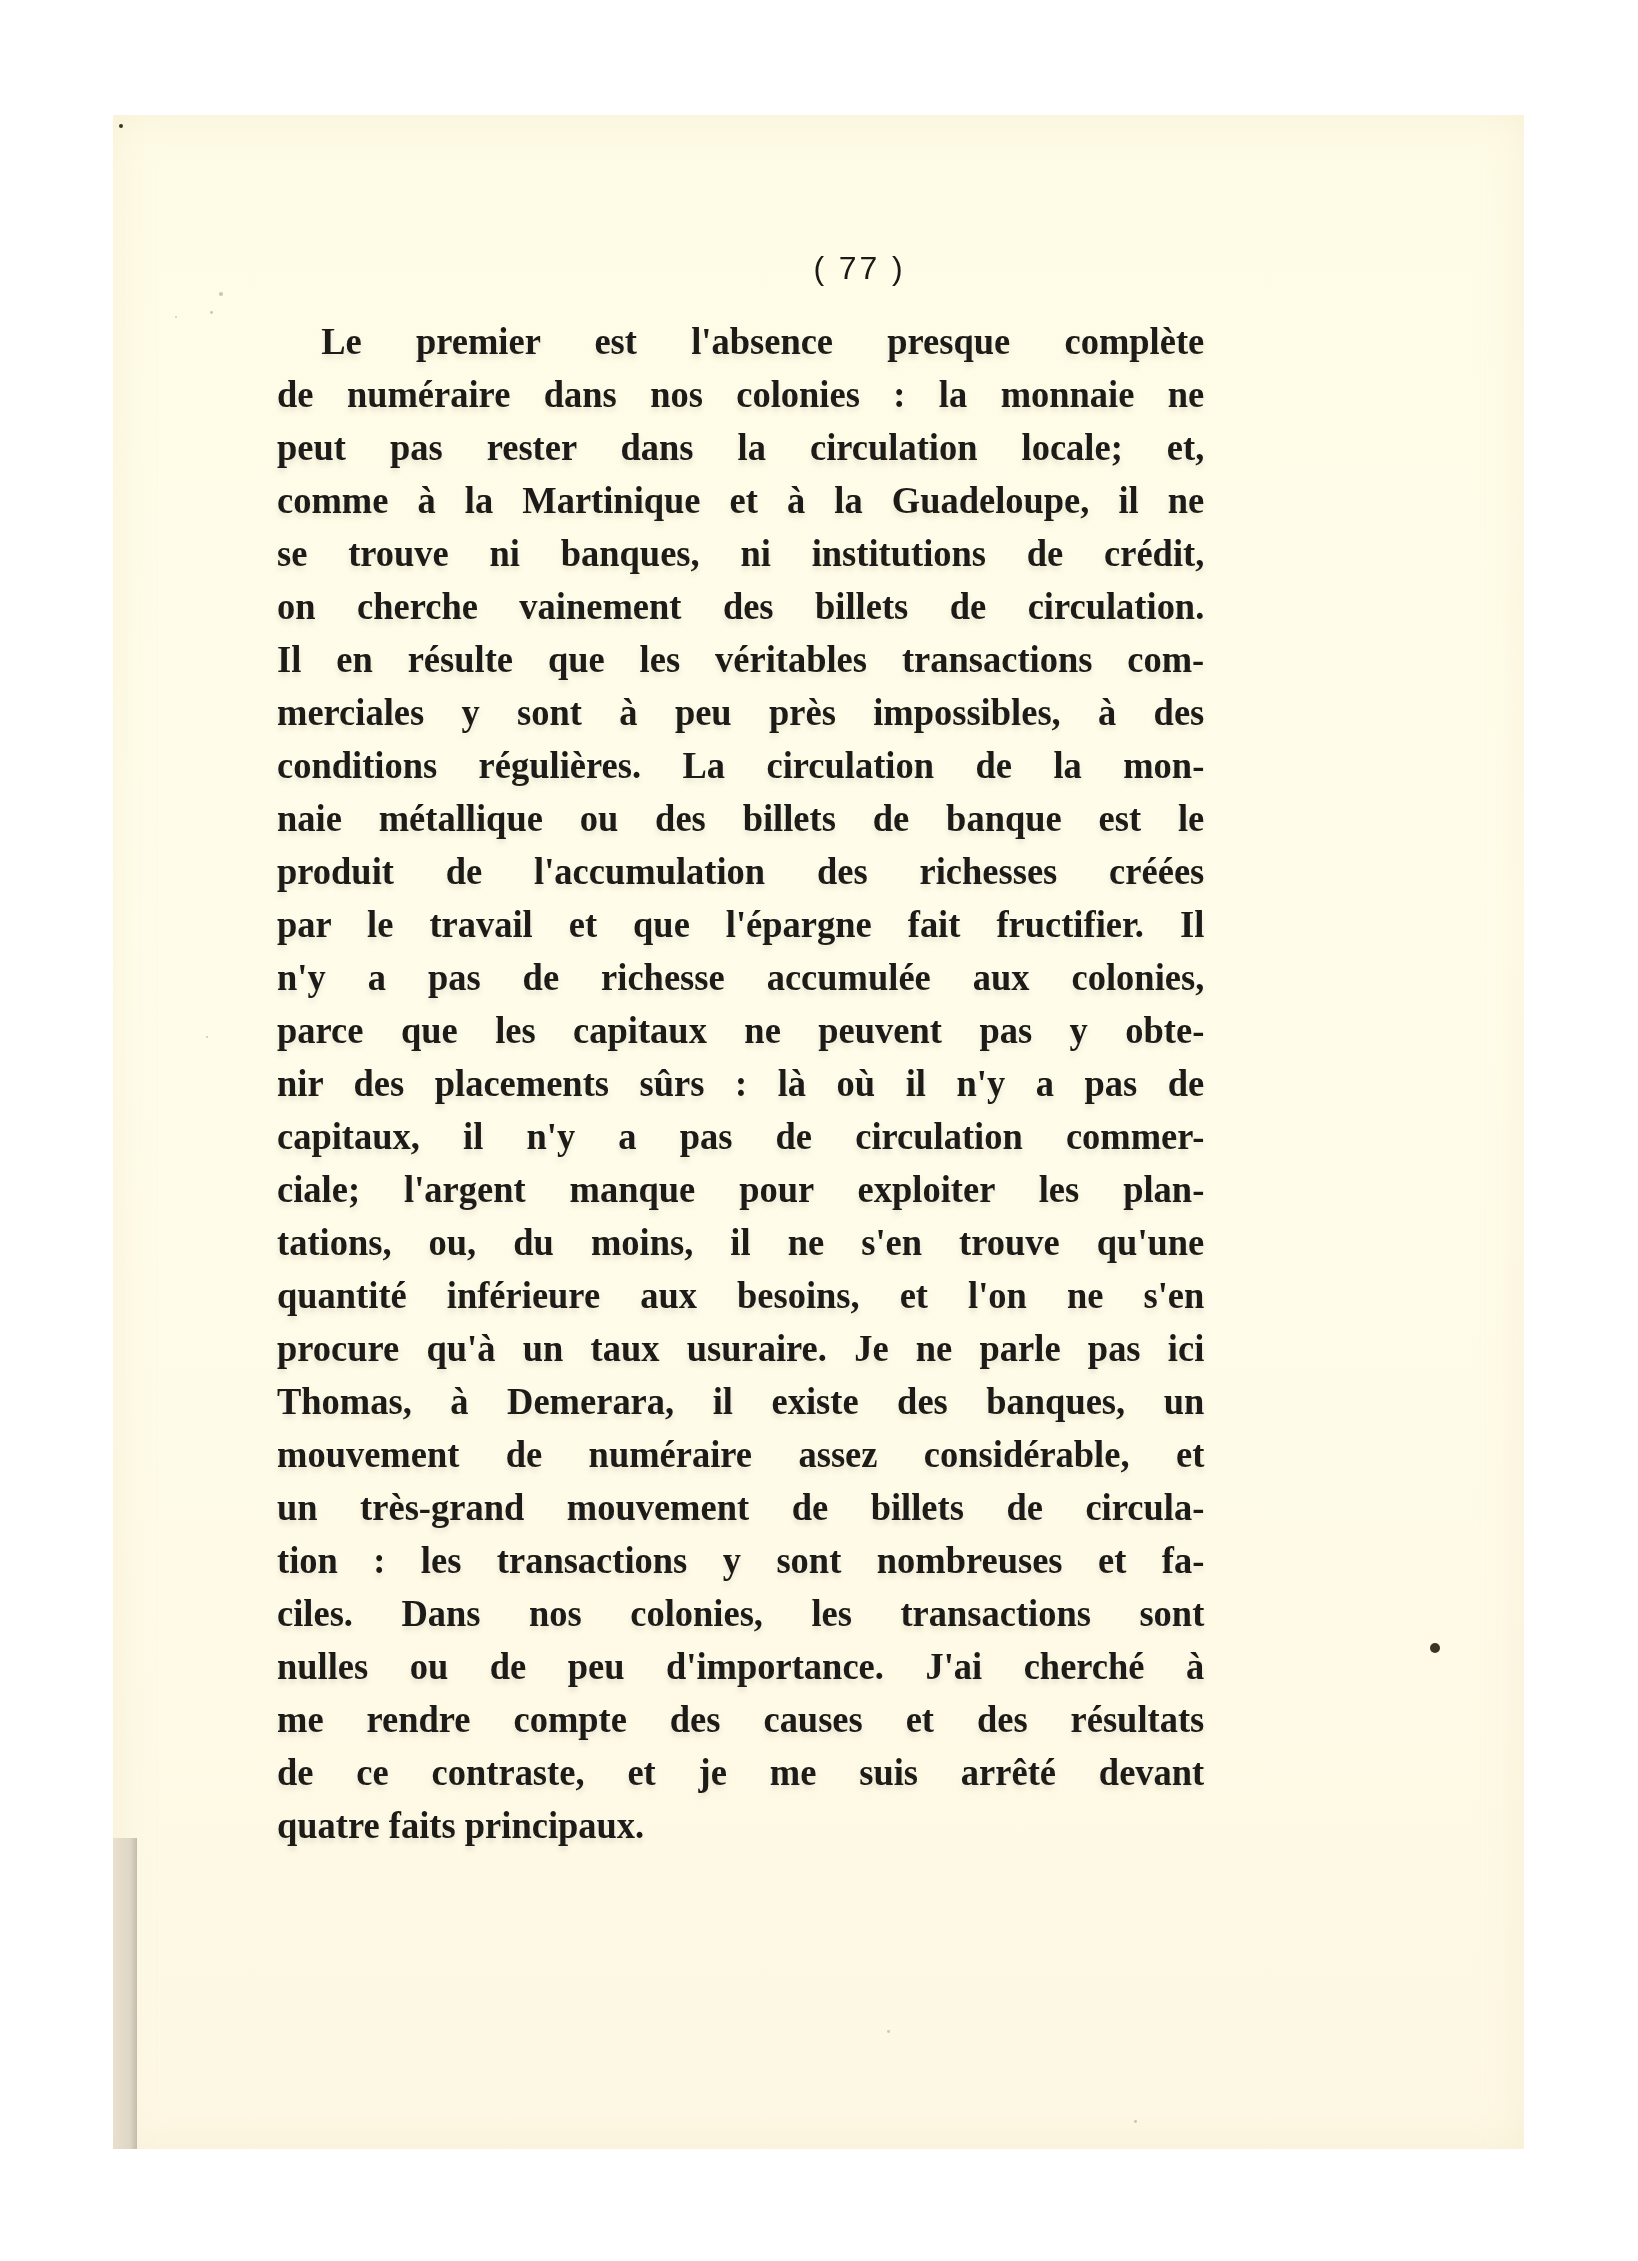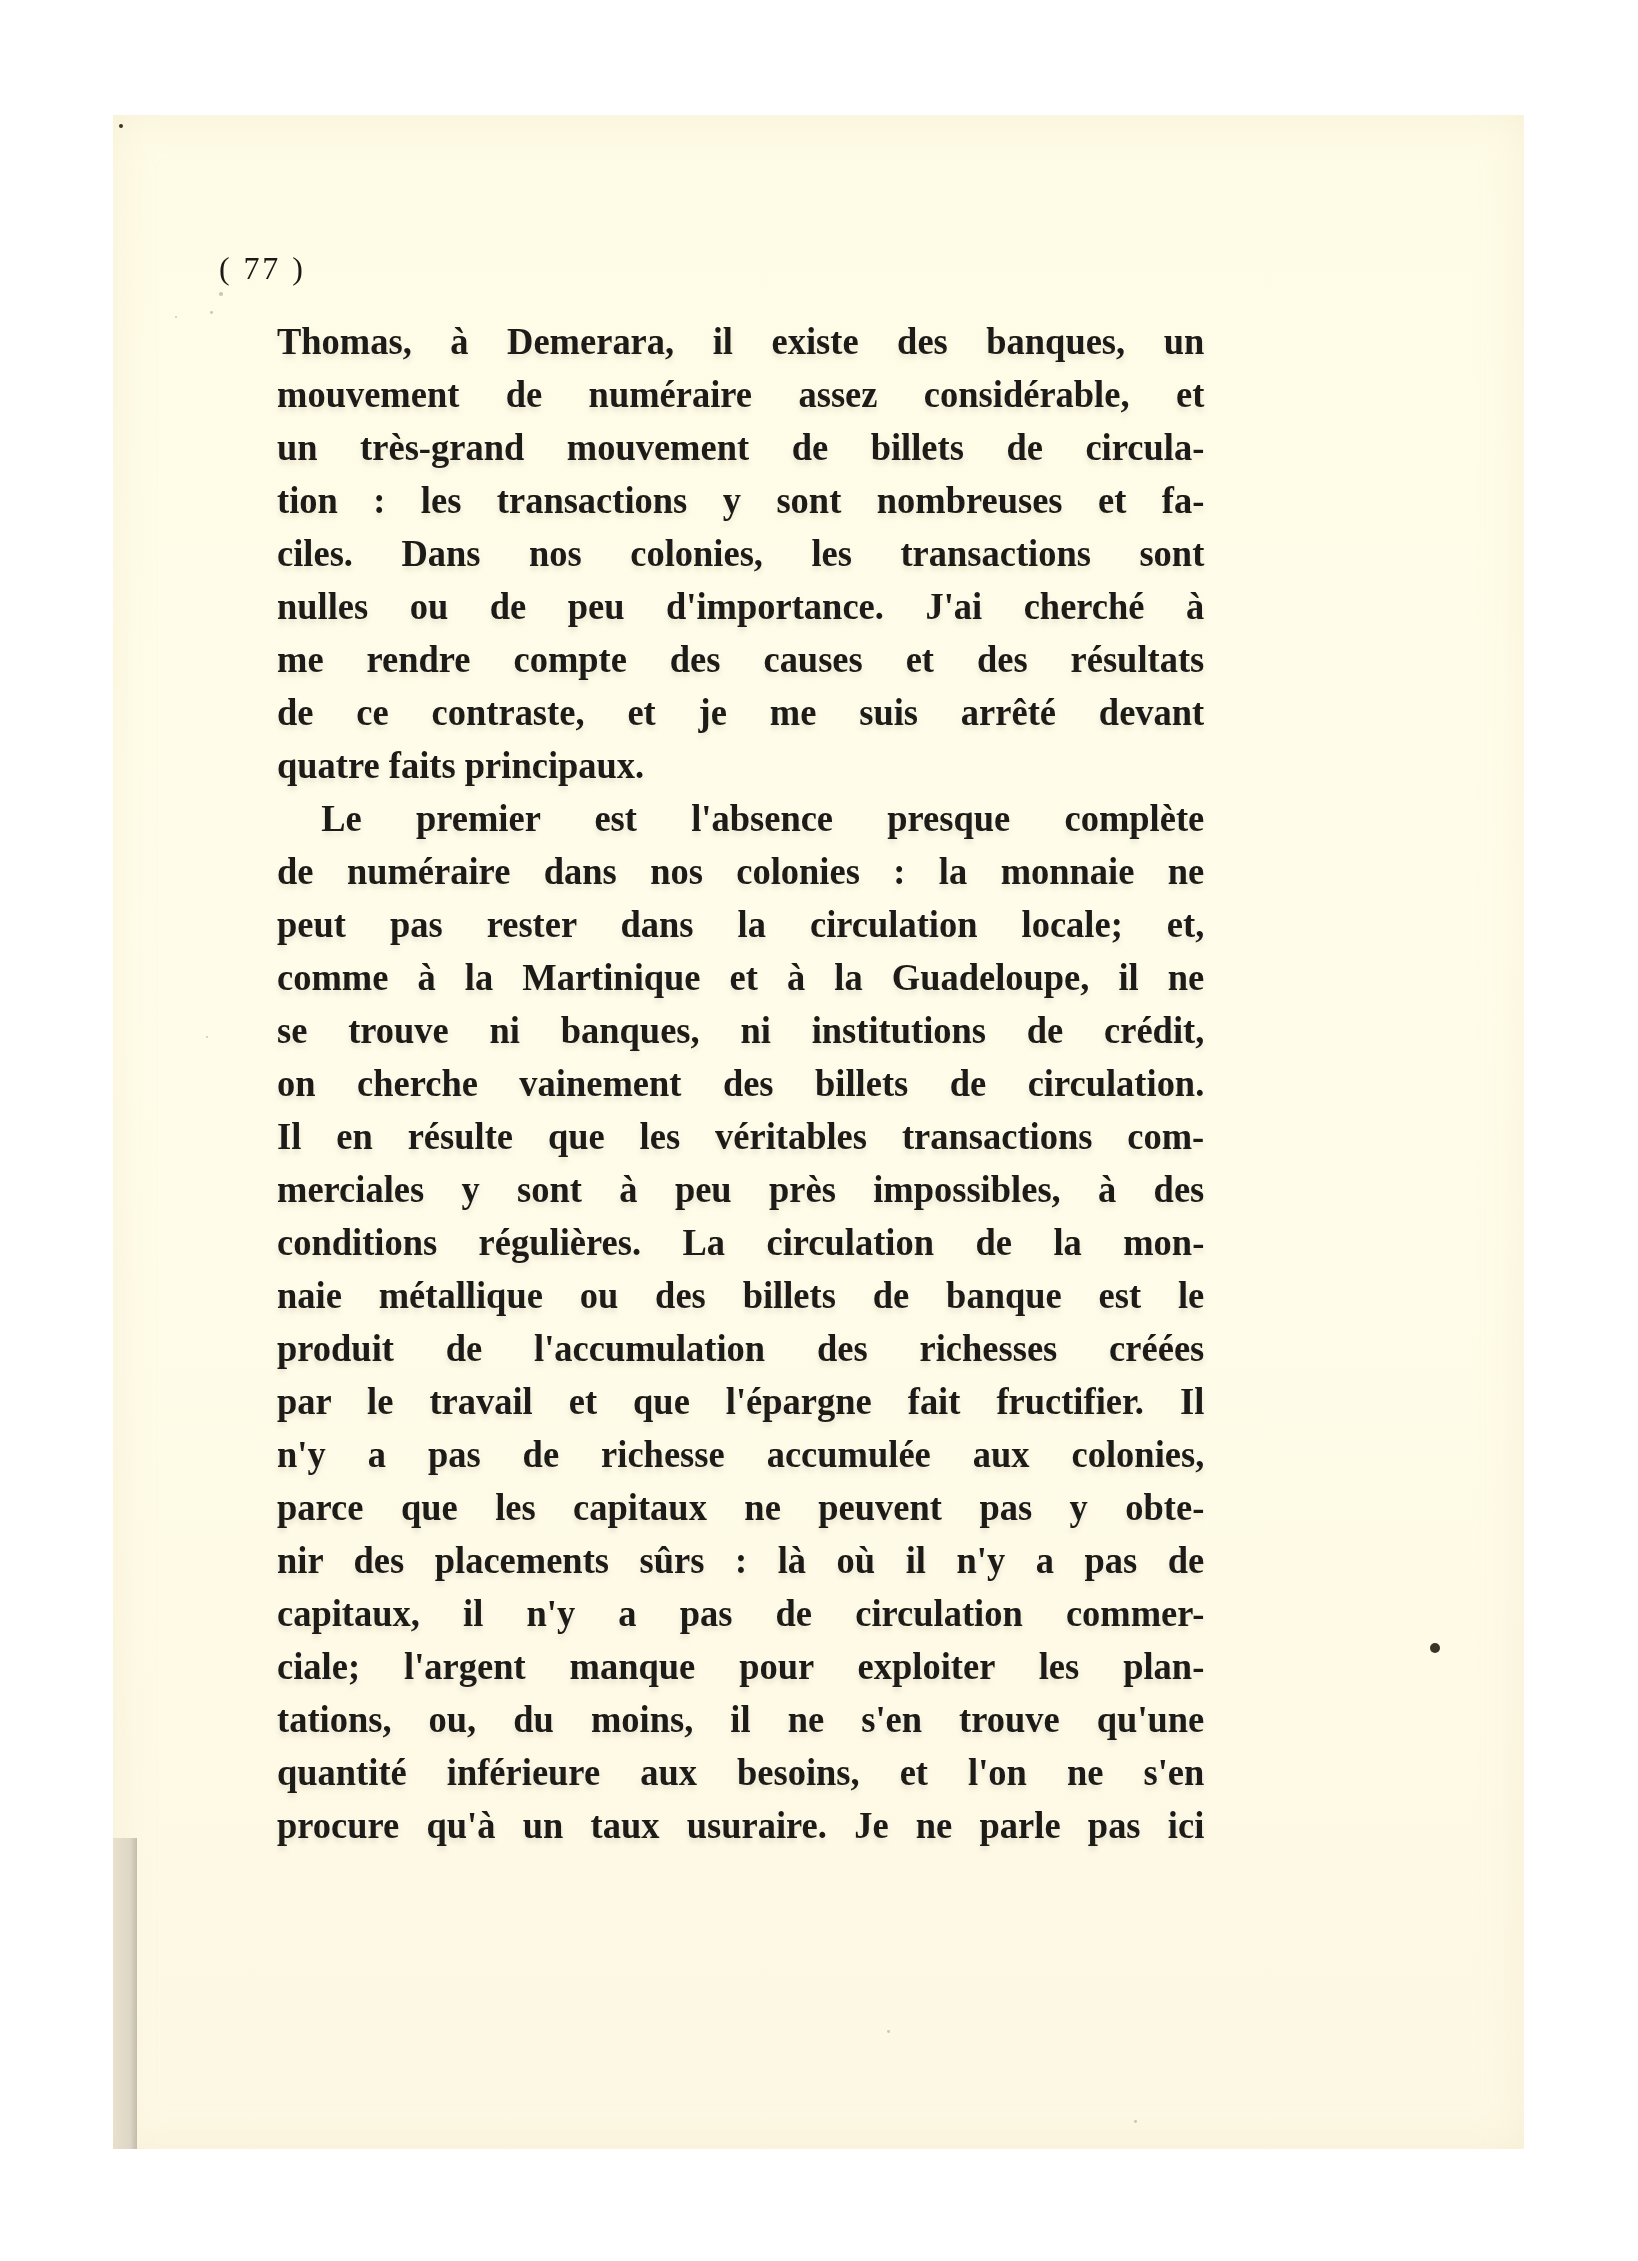--- a/index.html
+++ b/index.html
@@ -40,26 +40,27 @@
       position: absolute;
       background: #b8b09c;
       border-radius: 50%;
       opacity: 0.7;
     }
     .page-number {
       position: absolute;
       left: 0;
       width: 100%;
       top: 135px;
-      font-family: Liberation Serif, serif;
+      text-align: center;
+      font-family: Liberation Sans, sans-serif;
       font-size: 32px;
       color: #1c1a17;
       letter-spacing: 2.9px;
       
-      padding-left: 106px;
+      padding-left: 82px;
       box-sizing: border-box;
     }
     .text-block {
       position: absolute;
       left: 164px;
       top: 200px;
       width: 927px;
     }
     .line {
       font-family: "Liberation Serif", "DejaVu Serif", serif;
@@ -95,31 +96,20 @@
   <div class="faint-speck" style="left:97px;top:196px;width:2.9px;height:2.9px;"></div>
   <div class="faint-speck" style="left:62px;top:201px;width:2.2px;height:2.2px;"></div>
   <div class="speck" style="left:1317px;top:1528px;width:10px;height:10px;"></div>
   <div class="faint-speck" style="left:774px;top:1915px;width:2.9px;height:2.9px;"></div>
   <div class="faint-speck" style="left:1021px;top:2005px;width:2.9px;height:2.9px;"></div>
   <div class="faint-speck" style="left:93px;top:921px;width:2.2px;height:2.2px;"></div>
 
   <div class="page-number">( 77 )</div>
 
   <div class="text-block">
-    <div id="para-0">
-        <div class="line">Thomas, à Demerara, il existe des banques, un</div>
-        <div class="line">mouvement de numéraire assez considérable, et</div>
-        <div class="line">un très-grand mouvement de billets de circula-</div>
-        <div class="line">tion : les transactions y sont nombreuses et fa-</div>
-        <div class="line">ciles. Dans nos colonies, les transactions sont</div>
-        <div class="line">nulles ou de peu d'importance. J'ai cherché à</div>
-        <div class="line">me rendre compte des causes et des résultats</div>
-        <div class="line">de ce contraste, et je me suis arrêté devant</div>
-        <div class="line last-of-para">quatre faits principaux.</div>
-      </div>
     <div id="para-1">
         <div class="line indent">Le premier est l'absence presque complète</div>
         <div class="line">de numéraire dans nos colonies : la monnaie ne</div>
         <div class="line">peut pas rester dans la circulation locale; et,</div>
         <div class="line">comme à la Martinique et à la Guadeloupe, il ne</div>
         <div class="line">se trouve ni banques, ni institutions de crédit,</div>
         <div class="line">on cherche vainement des billets de circulation.</div>
         <div class="line">Il en résulte que les véritables transactions com-</div>
         <div class="line">merciales y sont à peu près impossibles, à des</div>
         <div class="line">conditions régulières. La circulation de la mon-</div>
@@ -128,15 +118,26 @@
         <div class="line">par le travail et que l'épargne fait fructifier. Il</div>
         <div class="line">n'y a pas de richesse accumulée aux colonies,</div>
         <div class="line">parce que les capitaux ne peuvent pas y obte-</div>
         <div class="line">nir des placements sûrs : là où il n'y a pas de</div>
         <div class="line">capitaux, il n'y a pas de circulation commer-</div>
         <div class="line">ciale; l'argent manque pour exploiter les plan-</div>
         <div class="line">tations, ou, du moins, il ne s'en trouve qu'une</div>
         <div class="line">quantité inférieure aux besoins, et l'on ne s'en</div>
         <div class="line">procure qu'à un taux usuraire. Je ne parle pas ici</div>
       </div>
+    <div id="para-0">
+        <div class="line">Thomas, à Demerara, il existe des banques, un</div>
+        <div class="line">mouvement de numéraire assez considérable, et</div>
+        <div class="line">un très-grand mouvement de billets de circula-</div>
+        <div class="line">tion : les transactions y sont nombreuses et fa-</div>
+        <div class="line">ciles. Dans nos colonies, les transactions sont</div>
+        <div class="line">nulles ou de peu d'importance. J'ai cherché à</div>
+        <div class="line">me rendre compte des causes et des résultats</div>
+        <div class="line">de ce contraste, et je me suis arrêté devant</div>
+        <div class="line last-of-para">quatre faits principaux.</div>
+      </div>
   </div>
 </div>
 
 
 </body></html>

